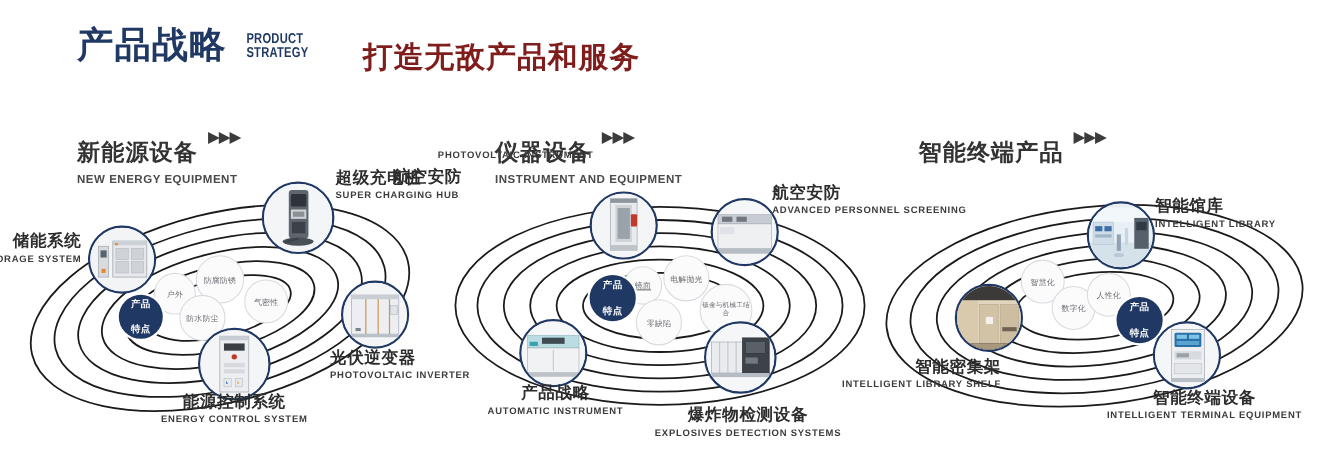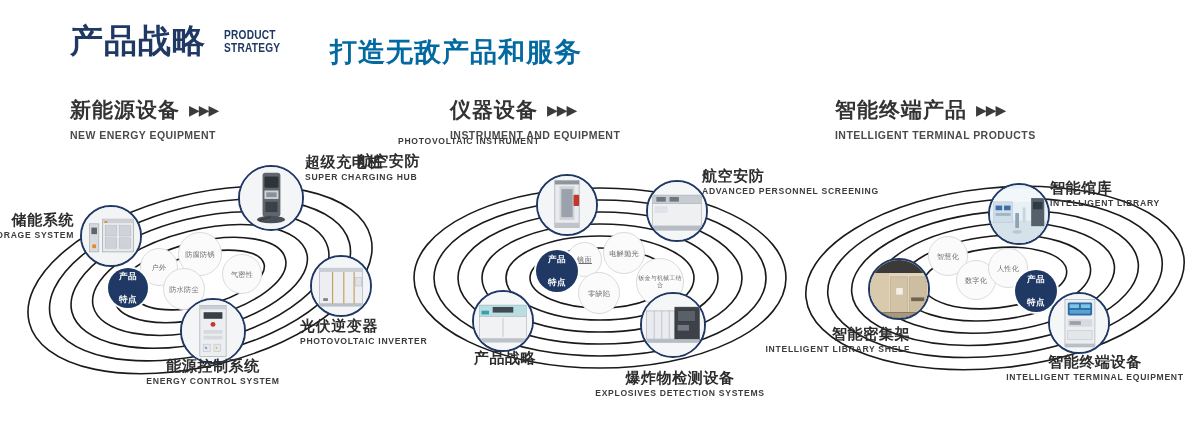--- a/index.html
+++ b/index.html
@@ -16,27 +16,27 @@
     font-size:33px;font-weight:bold;color:#1f3864;letter-spacing:1px;
     line-height:1;white-space:nowrap;
   }
   .hdr-en{display:flex;flex-direction:column;line-height:1.02;padding-bottom:3px;}
   .hdr-en span{
     font-size:13px;font-weight:bold;color:#1f3864;letter-spacing:0.3px;
     transform:scaleX(.78);transform-origin:left center;white-space:nowrap;
   }
   .hdr-slogan{
     position:absolute;left:330px;top:34px;
-    font-size:27px;font-weight:bold;color:#0369a1;letter-spacing:1px;white-space:nowrap;
+    font-size:27px;font-weight:bold;color:#7f1d1d;letter-spacing:1px;white-space:nowrap;
   }
 
   
   .sect{position:absolute;}
   .sect .t-row{display:flex;align-items:center;gap:9px;}
-  .sect .t-cn{font-size:21px;font-weight:bold;color:#333333;letter-spacing:1px;white-space:nowrap;}
+  .sect .t-cn{font-size:21px;font-weight:bold;color:#333333;letter-spacing:1px;white-space:nowrap;margin-top:28px;}
   .sect .t-arrows{font-size:14px;font-weight:bold;color:#3b3b3b;letter-spacing:-1px;}
   .sect .t-en{
     margin-top:5px;font-size:10.5px;font-weight:bold;color:#4a4a4a;
     letter-spacing:.45px;white-space:nowrap;
   }
 
   
   .group{position:absolute;width:400px;height:250px;}
   .orbits{position:absolute;inset:0;}
 
@@ -98,21 +98,20 @@
       <div class="t-arrows">▶▶▶</div>
     </div>
     <div class="t-en">INSTRUMENT AND EQUIPMENT</div>
   </div>
 
   <div class="sect" style="left:835px;top:96px;">
     <div class="t-row">
       <div class="t-cn">智能终端产品</div>
       <div class="t-arrows">▶▶▶</div>
     </div>
-    <div class="t-en">INTELLIGENT TERMINAL PRODUCTS</div>
   </div>
 
   <div class="group" style="left:0px;top:150px;">
 
     <svg class="orbits" width="400" height="250" viewBox="0 0 400 250">
       <g fill="none" stroke="#1a1a1a" stroke-width="1.6" transform="rotate(-14 200 130)">
         <ellipse cx="200" cy="130" rx="66" ry="26"></ellipse>
         <ellipse cx="200" cy="130" rx="88" ry="38"></ellipse>
         <ellipse cx="200" cy="130" rx="110" ry="50"></ellipse>
         <ellipse cx="200" cy="130" rx="132" ry="62"></ellipse>
@@ -285,20 +284,21 @@
         <rect x="6" y="14" width="50" height="12" fill="#b9dde2" stroke="#8fb7bd" stroke-width=".6"></rect>
         <rect x="20" y="16" width="22" height="6" fill="#3f4a52"></rect>
         <rect x="6" y="26" width="50" height="24" fill="#f0f2f4" stroke="#a8aeb5" stroke-width=".6"></rect>
         <line x1="31" y1="28" x2="31" y2="48" stroke="#b6bcc3" stroke-width=".8"></line>
         <rect x="8" y="20" width="8" height="4" fill="#39a0ad"></rect>
         <rect x="6" y="50" width="50" height="4" fill="#bcc2c8"></rect>
       </svg>
     </div>
     <div class="nlabel c" style="left:-15px;top:200px;width:240px;">
       <div class="cn">产品战略</div>
+      <div class="en">AUTOMATIC INSTRUMENT</div>
     </div>
 
     <div class="node" style="left:240px;top:142px;width:66px;height:66px;">
       <svg class="ph" viewBox="0 0 66 66">
         <rect x="0" y="0" width="66" height="66" fill="#f5f6f8"></rect>
         <rect x="5" y="18" width="30" height="30" fill="#e9ebee" stroke="#9ea4ac" stroke-width=".6"></rect>
         <line x1="13" y1="18" x2="13" y2="48" stroke="#b4bac1" stroke-width=".8"></line>
         <line x1="21" y1="18" x2="21" y2="48" stroke="#b4bac1" stroke-width=".8"></line>
         <line x1="29" y1="18" x2="29" y2="48" stroke="#b4bac1" stroke-width=".8"></line>
         <rect x="35" y="14" width="26" height="36" fill="#3c4248" stroke="#2b3036" stroke-width=".6"></rect>

